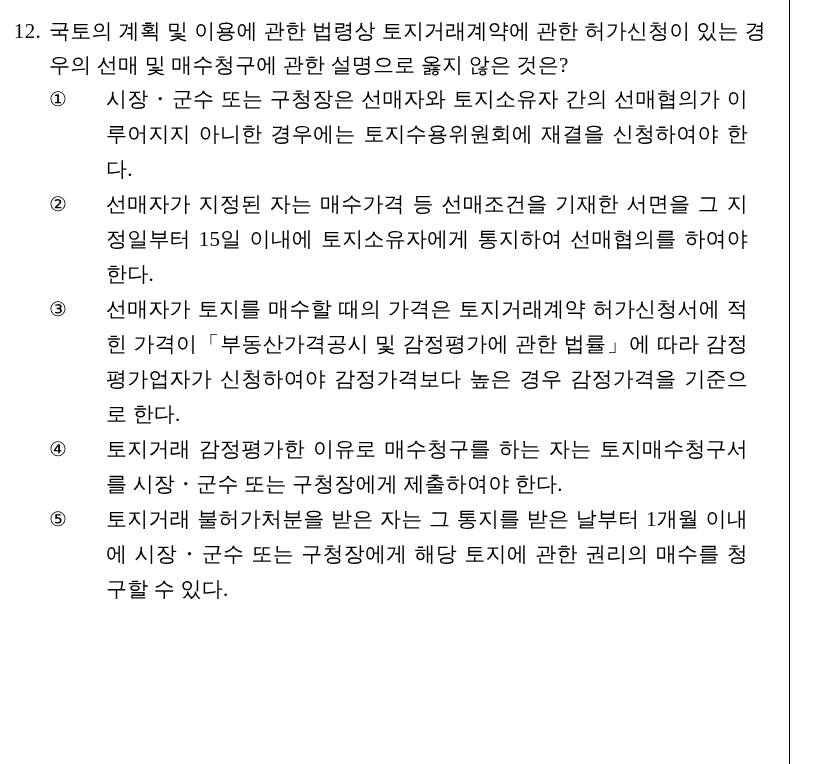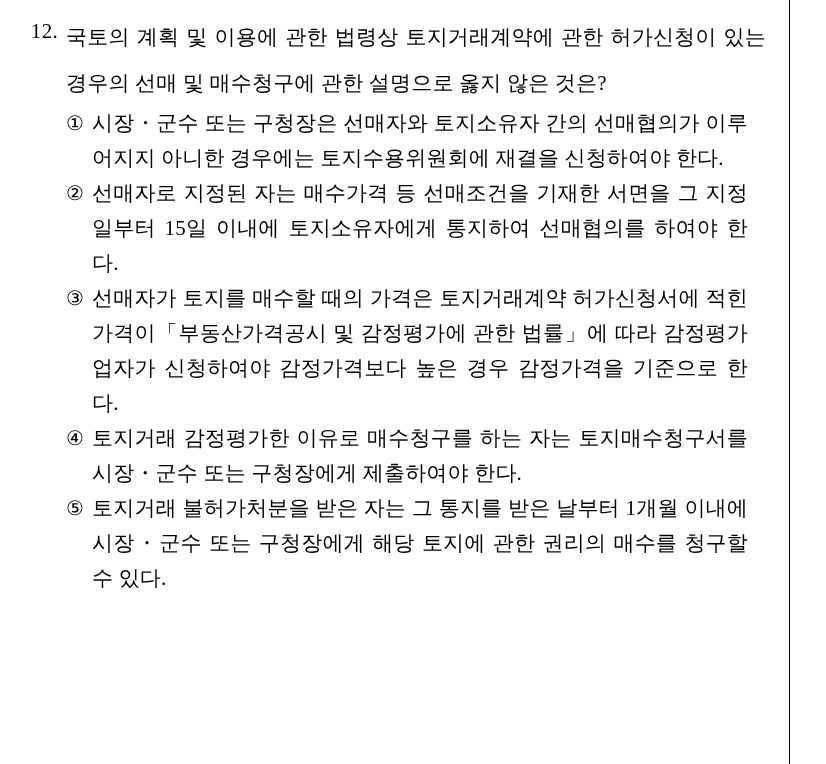--- a/index.html
+++ b/index.html
@@ -26,40 +26,40 @@
   .column-rule {
     position: absolute;
     top: 0;
     left: 789px;
     width: 1px;
     height: 764px;
     background: #000000;
   }
   .question {
     position: relative;
-    padding-left: 18px;
+    padding-left: 1px;
     padding-right: 60px;
   }
   .q-head {
     display: flex;
     align-items: flex-start;
   }
   .q-num {
     flex: 0 0 auto;
     width: 40px;
     text-align: right;
     font-size: 21px;
     line-height: 35px;
     letter-spacing: 0.3px;
   }
   .q-stem {
     flex: 1 1 auto;
     padding-left: 8px;
     font-size: 21px;
-    line-height: 46px;
+    line-height: 34px;
     text-align: justify;
     text-justify: inter-character;
     letter-spacing: 0.2px;
   }
   .choices {
     margin-top: 0px;
     padding-left: 48px;
   }
   .choice {
     display: flex;
@@ -74,20 +74,21 @@
     text-align: left;
   }
   .choice-text {
     flex: 1 1 auto;
     font-size: 21px;
     line-height: 35px;
     text-align: justify;
     text-justify: inter-character;
     letter-spacing: 0.2px;
     padding-right: 18px;
+    margin-left: 31px;
   }
 </style>
 </head>
 <body>
 
 <div class="page">
 
   <div class="column-rule"></div>
 
   <div class="question">
@@ -99,21 +100,21 @@
 
     <div class="choices">
 
       <div class="choice">
         <div class="choice-marker">①</div>
         <div class="choice-text">시장・군수 또는 구청장은 선매자와 토지소유자 간의 선매협의가 이루어지지 아니한 경우에는 토지수용위원회에 재결을 신청하여야 한다.</div>
       </div>
 
       <div class="choice">
         <div class="choice-marker">②</div>
-        <div class="choice-text">선매자로 지정된 자는 매수가격 등 선매조건을 기재한 서면을 그 지정일부터 15일 이내에 토지소유자에게 통지하여 선매협의를 하여야 한다.</div>
+        <div class="choice-text">선매자가 지정된 자는 매수가격 등 선매조건을 기재한 서면을 그 지정일부터 15일 이내에 토지소유자에게 통지하여 선매협의를 하여야 한다.</div>
       </div>
 
       <div class="choice">
         <div class="choice-marker">③</div>
         <div class="choice-text">선매자가 토지를 매수할 때의 가격은 토지거래계약 허가신청서에 적힌 가격이「부동산가격공시 및 감정평가에 관한 법률」에 따라 감정평가업자가 신청하여야 감정가격보다 높은 경우 감정가격을 기준으로 한다.</div>
       </div>
 
       <div class="choice">
         <div class="choice-marker">④</div>
         <div class="choice-text">토지거래 감정평가한 이유로 매수청구를 하는 자는 토지매수청구서를 시장・군수 또는 구청장에게 제출하여야 한다.</div>

